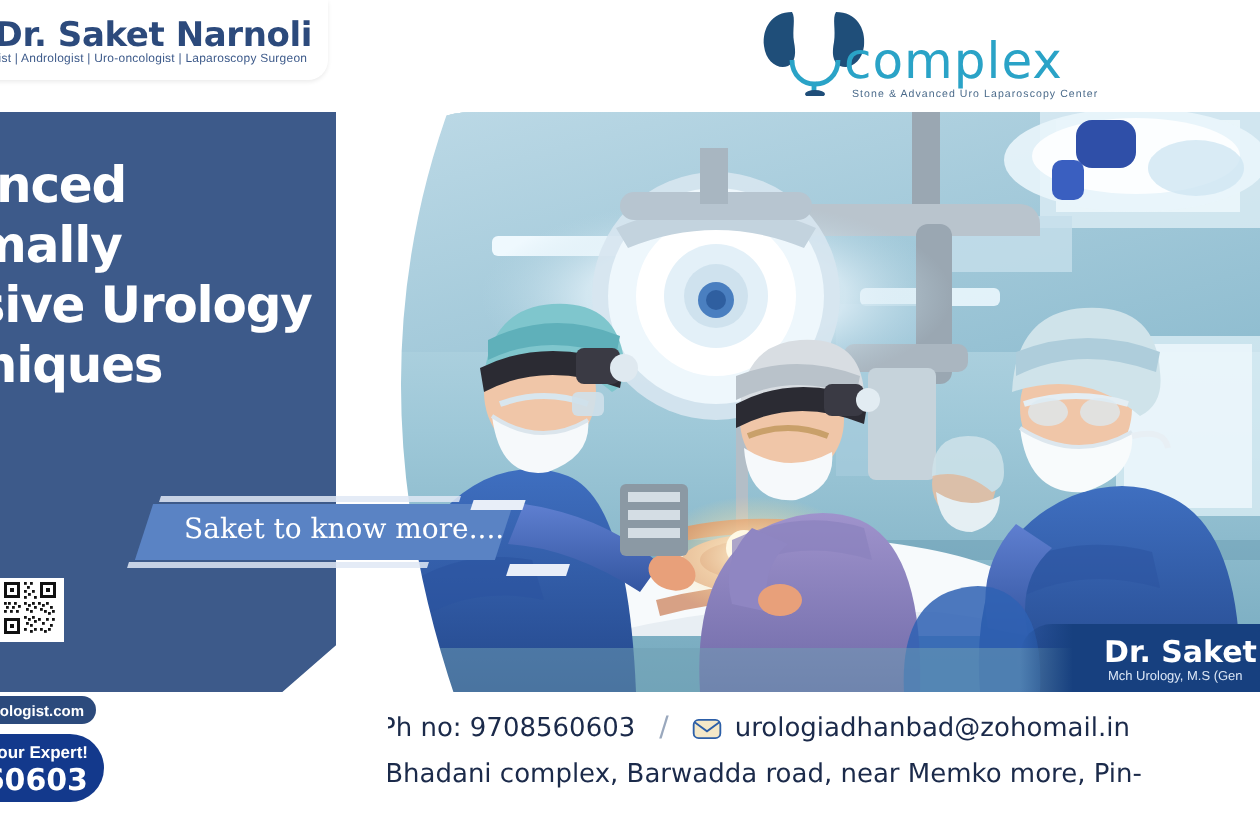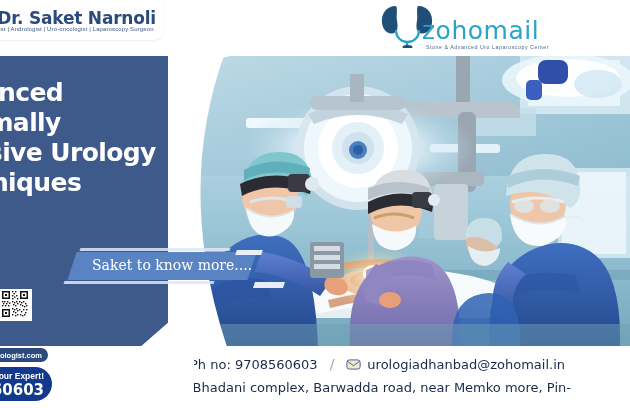--- a/index.html
+++ b/index.html
@@ -353,21 +353,21 @@
   <div class="header-strip"></div>
 
   <div class="logo-wrap">
     <svg class="logo-kidneys" viewBox="0 0 60 44">
       <path d="M18 2 C8 2 3 10 4 19 C5 27 11 31 16 29 C20 27 20 22 19 17 C18 11 20 5 18 2 Z" fill="#1f4e79"></path>
       <path d="M40 2 C50 2 55 10 54 19 C53 27 47 31 42 29 C38 27 38 22 39 17 C40 11 38 5 40 2 Z" fill="#1f4e79"></path>
       <path d="M18 26 C18 34 24 38 29 38 L29 43" stroke="#2aa3c7" stroke-width="2.4" fill="none"></path>
       <path d="M41 26 C41 34 35 38 30 38" stroke="#2aa3c7" stroke-width="2.4" fill="none"></path>
       <ellipse cx="29.5" cy="43" rx="5" ry="2" fill="#1f4e79"></ellipse>
     </svg>
-    <div class="logo-word">zohomail</div>
+    <div class="logo-word">complex</div>
     <div class="logo-tag">Stone &amp; Advanced Uro Laparoscopy Center</div>
   </div>
 
   <div class="name-card">
     <div class="doc-name">Dr. Saket Narnoli</div>
     <div class="doc-creds">Urologist | Andrologist | Uro-oncologist | Laparoscopy Surgeon</div>
   </div>
 
   <div class="headline">
     <div>Advanced</div>
@@ -378,20 +378,24 @@
 
   <div class="cta-wrap">
     <div class="cta-line-top"></div>
     <div class="cta-bar"></div>
     <div class="cta-dash-a"></div>
     <div class="cta-dash-b"></div>
     <div class="cta-line-bot"></div>
     <div class="cta-text">Saket to know more....</div>
   </div>
 
+  <div class="doc-tag">
+    <div class="doc-tag-name">Dr. Saket</div>
+    <div class="doc-tag-sub">Mch Urology, M.S (Gen</div>
+  </div>
 
   <div class="white-wedge"></div>
 
   <div class="qr">
     <svg viewBox="0 0 28 28" width="28" height="28">
       <rect width="28" height="28" fill="#ffffff"></rect>
       <g fill="#111111">
         <rect x="1" y="1" width="8" height="8"></rect>
           <rect x="2.5" y="2.5" width="5" height="5" fill="#ffffff"></rect>
           <rect x="4" y="4" width="2" height="2"></rect>

